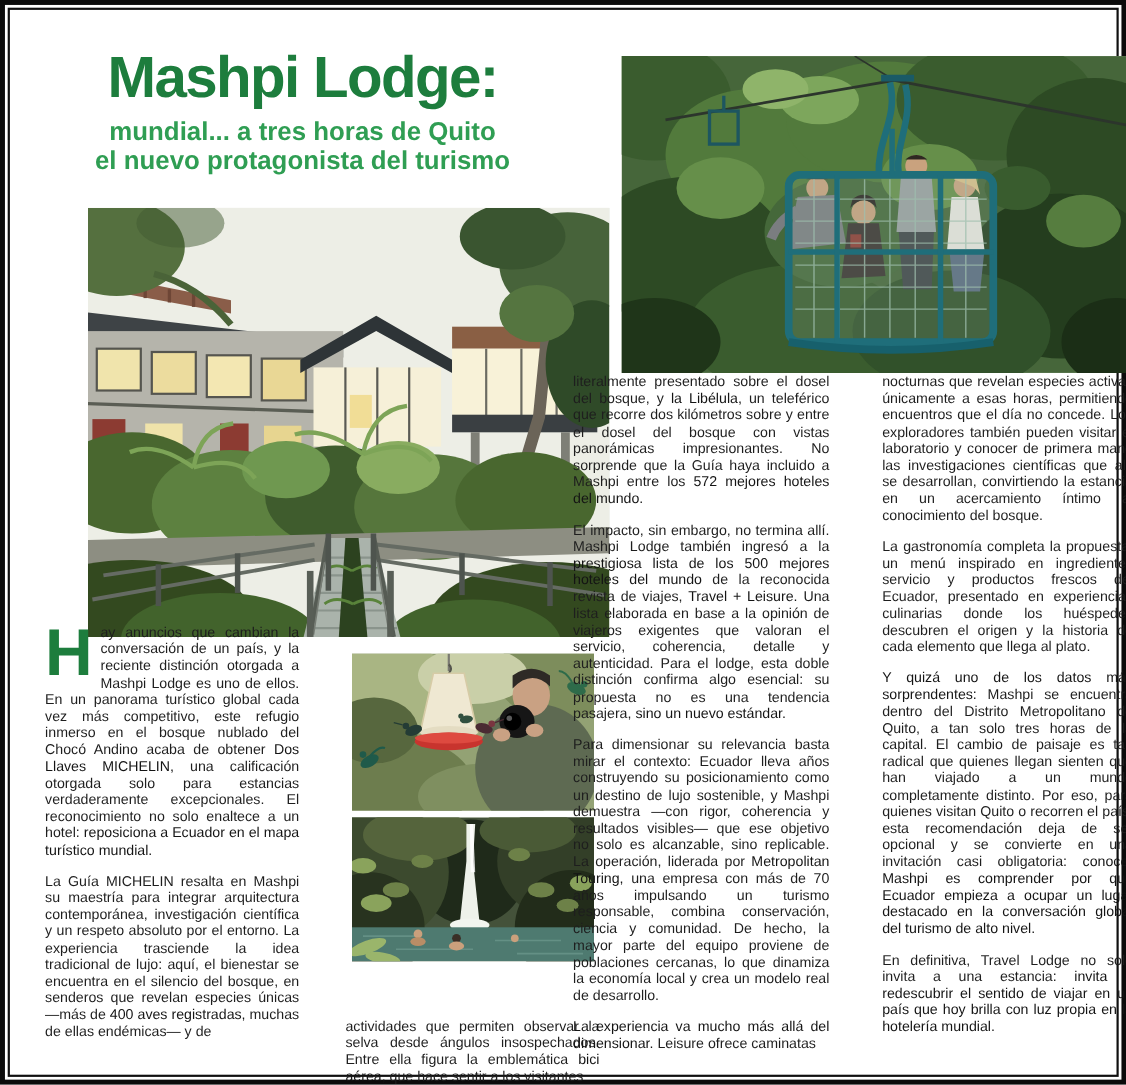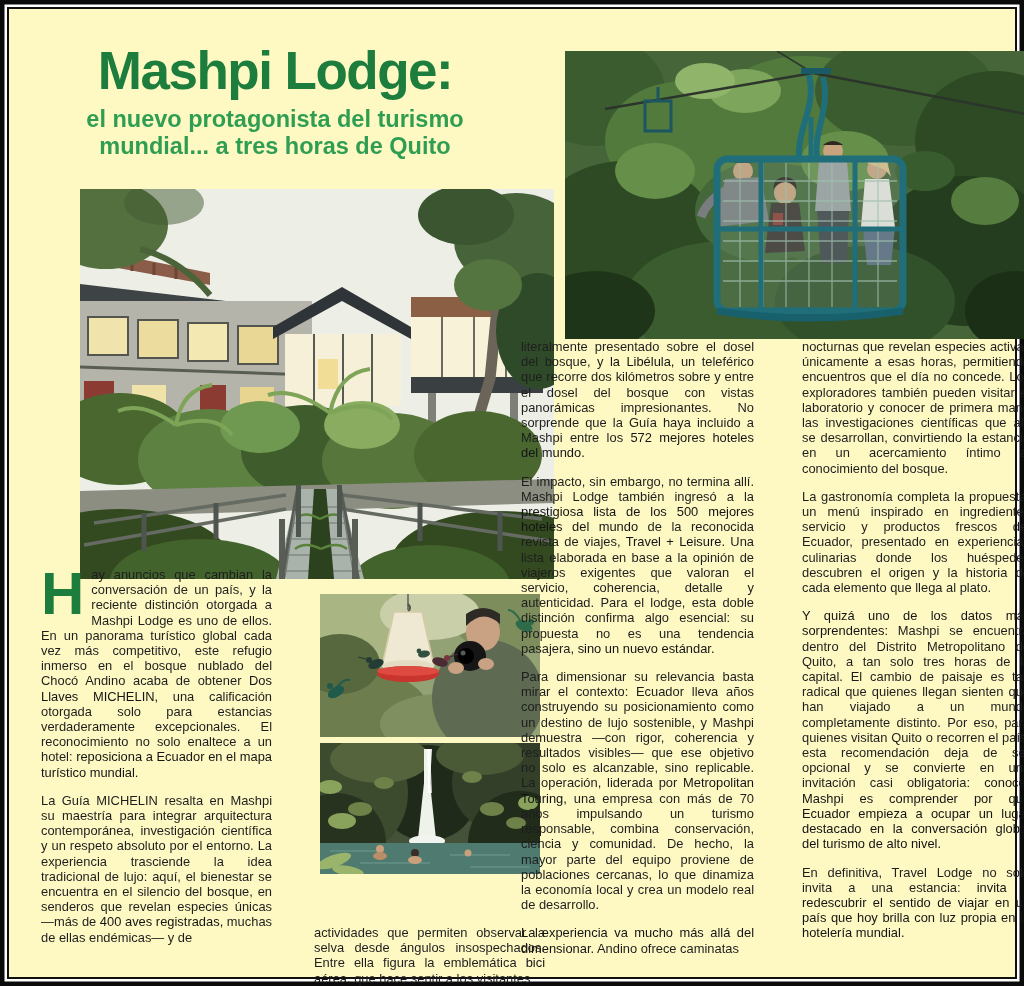--- a/index.html
+++ b/index.html
@@ -3,21 +3,21 @@
 <meta charset="utf-8">
 <style>
   html,body{margin:0;padding:0;}
   body{
     width:1024px;height:986px;position:relative;overflow:hidden;
     background:#0b0b0b;
     font-family:"Liberation Sans","DejaVu Sans",sans-serif;
   }
   .page{
     position:absolute;left:7px;top:7px;right:7px;bottom:7px;
-    background:#fef9c3;border:2px solid #101010;
+    background:#ffffff;border:2px solid #101010;
     box-shadow:0 0 0 2.5px #ffffff;
   }
   
   .masthead{position:absolute;left:25px;top:34px;width:482px;text-align:center;}
   .title{
     font-size:53px;line-height:56px;font-weight:800;color:#1d7d3d;
     letter-spacing:-1.5px;margin:0;
   }
   .subtitle{
     margin-top:7px;font-size:23.5px;line-height:27px;font-weight:700;color:#2f9e53;
@@ -47,22 +47,22 @@
   }
 </style>
 </head>
 <body>
 
 <div class="page">
 
   <header class="masthead">
     <h1 class="title">Mashpi Lodge:</h1>
     <div class="subtitle">
+      <div>mundial... a tres horas de Quito</div>
       <div>el nuevo protagonista del turismo</div>
-      <div>mundial... a tres horas de Quito</div>
     </div>
   </header>
 
   <figure class="photo" id="photo-lodge" aria-label="mashpi-lodge-exterior-with-walkways">
     <svg viewBox="0 0 474 390" preserveAspectRatio="none">
       <rect width="474" height="390" fill="#edeee6"></rect>
 
       <polygon points="0,58 130,84 130,96 0,72" fill="#8a5d49"></polygon>
       <line x1="8" y1="62" x2="8" y2="74" stroke="#6e4636" stroke-width="3"></line>
       <line x1="30" y1="66" x2="30" y2="78" stroke="#6e4636" stroke-width="3"></line>
@@ -362,21 +362,21 @@
     </section>
 
   <section class="col" id="col2">
       <p><span>actividades que permiten observar la selva desde ángulos insospechados. Entre ella figura la emblemática </span><b>bici aérea,</b><span> que hace sentir a los visitantes</span></p>
     </section>
 
   <section class="col" id="col3">
       <p><span>literalmente presentado sobre el dosel del bosque, y </span><b>la Libélula,</b><span> un teleférico que recorre dos kilómetros sobre y entre el dosel del bosque con vistas panorámicas impresionantes. No sorprende que la Guía haya incluido a Mashpi entre los </span><b>572 mejores hoteles del mundo.</b></p>
       <p><span>El impacto, sin embargo, no termina allí. Mashpi Lodge también ingresó a la </span><b>prestigiosa lista de los 500 mejores hoteles del mundo</b><span> de la reconocida revista de viajes, </span><b>Travel + Leisure.</b><span> Una lista elaborada en base a la opinión de viajeros exigentes que valoran el servicio, coherencia, detalle y autenticidad. Para el lodge, esta doble distinción confirma algo esencial: su propuesta no es una tendencia pasajera, </span><b>sino un nuevo estándar.</b></p>
       <p><span>Para dimensionar su relevancia basta mirar el contexto: Ecuador lleva años construyendo su posicionamiento como un destino de lujo sostenible, y Mashpi demuestra —con rigor, coherencia y resultados visibles— que ese objetivo no solo es alcanzable, sino replicable. La operación, liderada por </span><b>Metropolitan Touring,</b><span> una empresa con más de 70 años impulsando un turismo responsable, combina conservación, ciencia y comunidad. De hecho, la mayor parte del equipo proviene de poblaciones cercanas, lo que dinamiza la economía local y crea un modelo real de desarrollo.</span></p>
-      <p><b>La experiencia va mucho más allá del dimensionar.</b><span> Andino ofrece caminatas</span></p>
+      <p><b>La experiencia va mucho más allá del dimensionar.</b><span> Leisure ofrece caminatas</span></p>
     </section>
 
   <section class="col" id="col4">
       <p><span>nocturnas que revelan especies activas únicamente a esas horas, permitiendo encuentros que el día no concede. Los exploradores también pueden visitar el laboratorio y conocer de primera mano las investigaciones científicas que allí se desarrollan, convirtiendo la estancia en un acercamiento íntimo al conocimiento del bosque.</span></p>
       <p><span>La gastronomía completa la propuesta: un menú inspirado en ingredientes servicio y productos frescos del Ecuador, presentado en experiencias culinarias donde los huéspedes descubren el origen y la historia de cada elemento que llega al plato.</span></p>
       <p><b>Y quizá uno de los datos más sorprendentes:</b><span> Mashpi se encuentra dentro del Distrito Metropolitano de Quito, a tan solo tres horas de la capital. El cambio de paisaje es tan radical que quienes llegan sienten que han viajado a un mundo completamente distinto. Por eso, para quienes visitan Quito o recorren el país, esta recomendación deja de ser opcional y se convierte en una invitación casi obligatoria: </span><b>conocer Mashpi es comprender por qué Ecuador empieza a ocupar un lugar destacado en la conversación global del turismo de alto nivel.</b></p>
       <p><span>En definitiva, Travel Lodge no solo invita a una estancia: </span><b>invita a redescubrir el sentido de viajar en un país que hoy brilla con luz propia en la hotelería mundial.</b></p>
     </section>
 
 </div>

